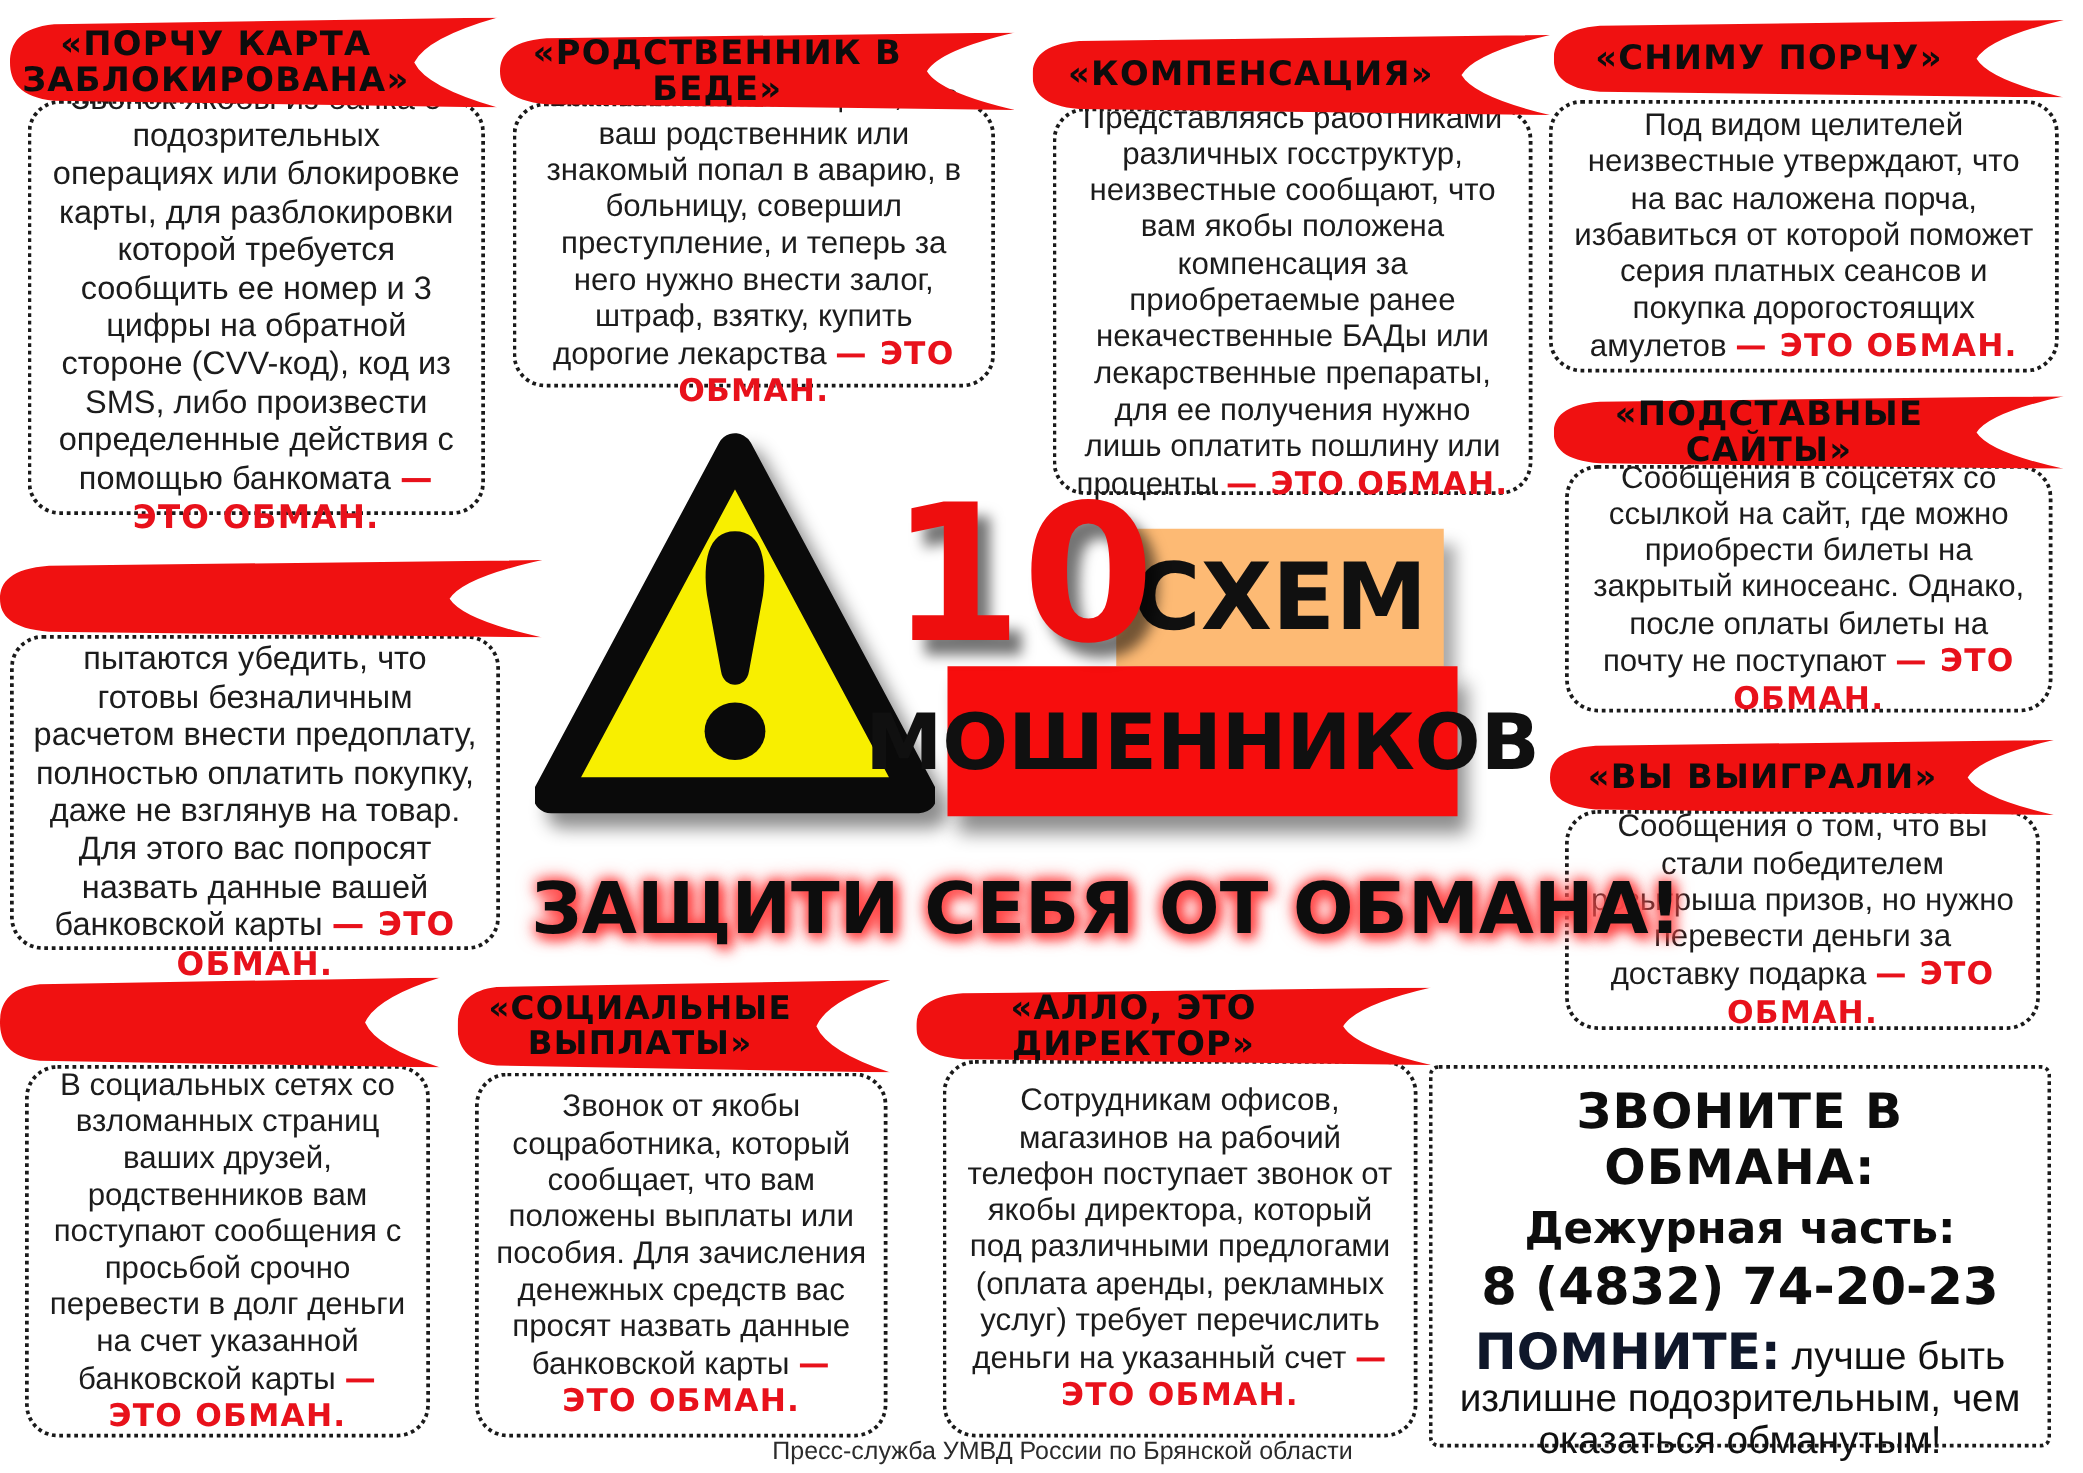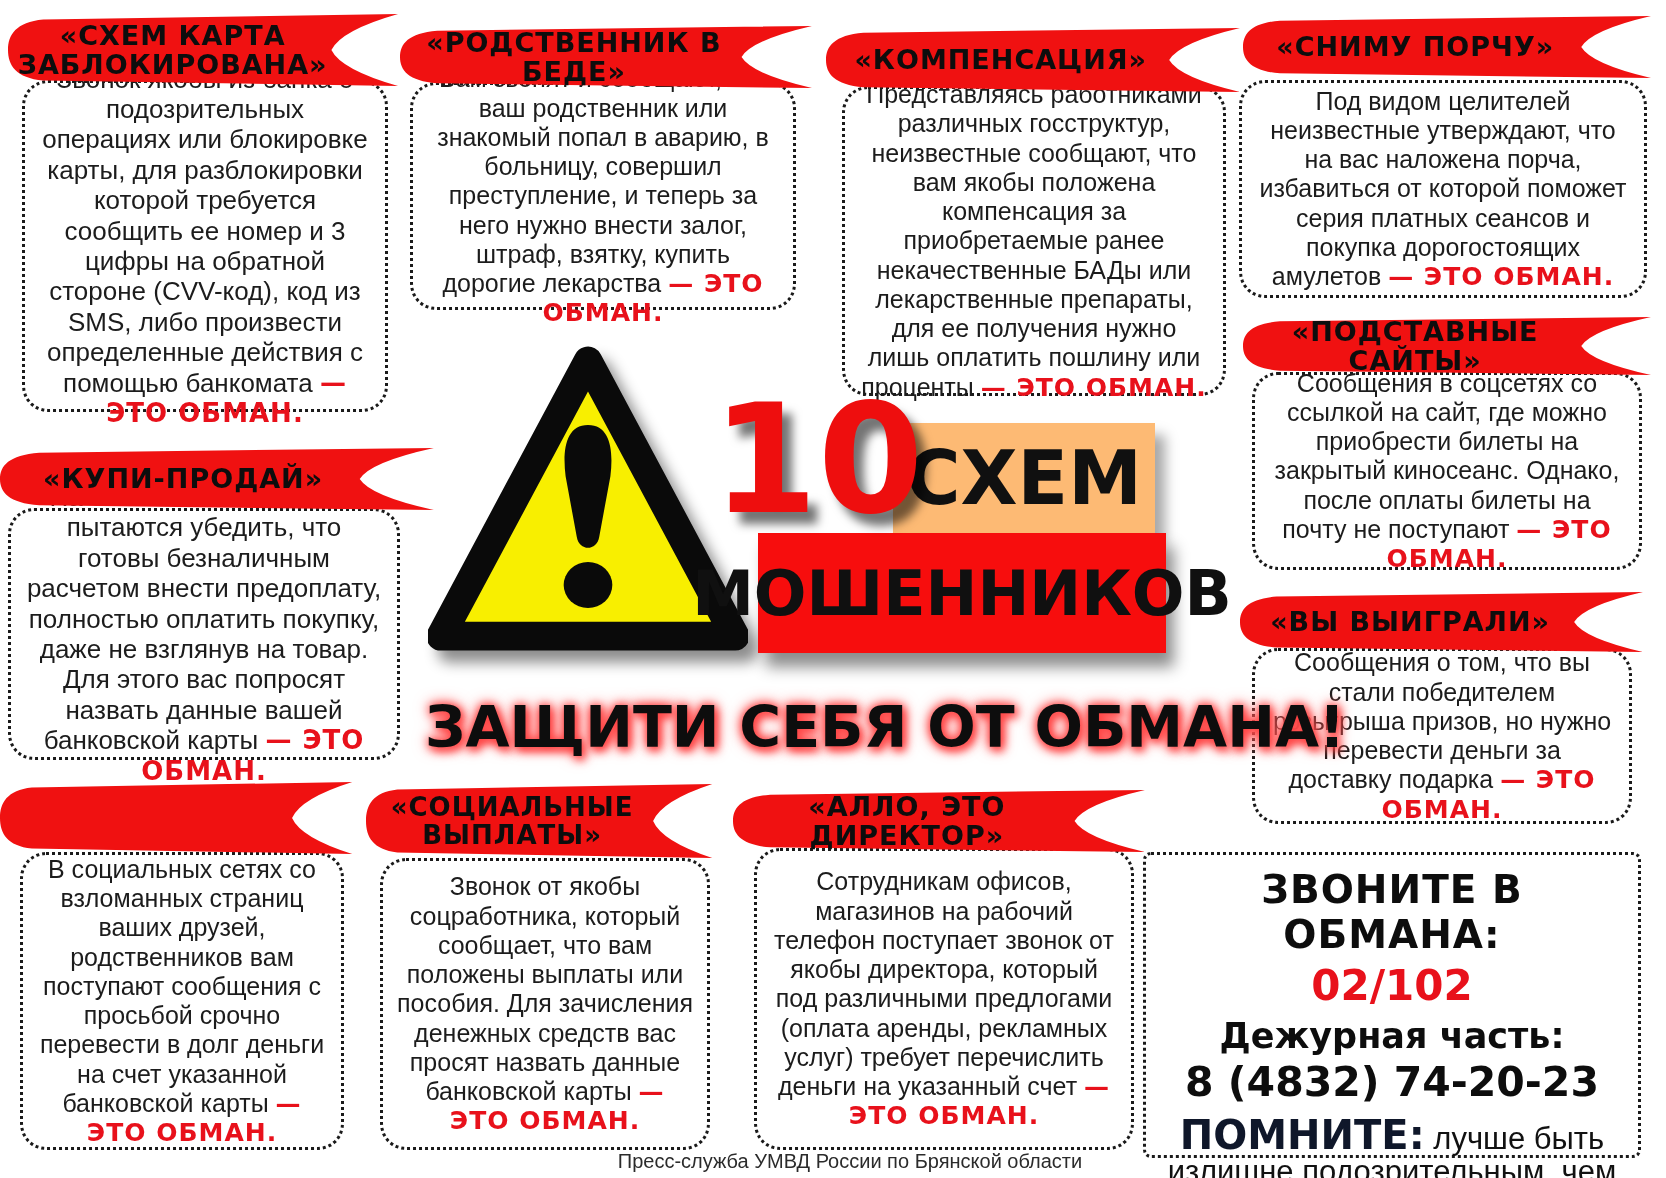--- a/index.html
+++ b/index.html
@@ -117,21 +117,21 @@
     </symbol>
   </defs>
 </svg>
 
 
 <div style="display:contents">
   <div class="banner c1-banner">
     <svg class="ribbon" viewBox="0 0 400 80" preserveAspectRatio="none">
         <use href="#ribbon"></use>
       </svg>
-    <div class="banner-label">«СХЕМ КАРТА ЗАБЛОКИРОВАНА»</div>
+    <div class="banner-label">«ПОРЧУ КАРТА ЗАБЛОКИРОВАНА»</div>
   </div>
   <div class="bubble c1-bubble">
     <p><span>Звонок якобы из банка о подозрительных операциях или блокировке карты, для разблокировки которой требуется сообщить ее номер и 3 цифры на обратной стороне (CVV-код), код из SMS, либо произвести определенные действия с помощью банкомата</span>
        <span class="obman">— ЭТО ОБМАН.</span></p>
   </div>
 </div>
 
 <div style="display:contents">
   <div class="banner c2-banner">
     <svg class="ribbon" viewBox="0 0 400 80" preserveAspectRatio="none">
@@ -195,21 +195,20 @@
     <p><span>Сообщения о том, что вы стали победителем розыгрыша призов, но нужно перевести деньги за доставку подарка</span>
        <span class="obman">— ЭТО ОБМАН.</span></p>
   </div>
 </div>
 
 <div style="display:contents">
   <div class="banner c7-banner">
     <svg class="ribbon" viewBox="0 0 400 80" preserveAspectRatio="none">
         <use href="#ribbon"></use>
       </svg>
-    <div class="banner-label">«КУПИ-ПРОДАЙ»</div>
   </div>
   <div class="bubble c7-bubble">
     <p><span>На сайте объявлений вас пытаются убедить, что готовы безналичным расчетом внести предоплату, полностью оплатить покупку, даже не взглянув на товар. Для этого вас попросят назвать данные вашей банковской карты</span>
        <span class="obman">— ЭТО ОБМАН.</span></p>
   </div>
 </div>
 
 <div style="display:contents">
   <div class="banner c8-banner">
     <svg class="ribbon" viewBox="0 0 400 80" preserveAspectRatio="none">
@@ -263,21 +262,20 @@
 
 <div class="panel-red">
   <span>МОШЕННИКОВ</span>
 </div>
 
 <div class="tagline">ЗАЩИТИ СЕБЯ ОТ ОБМАНА!</div>
 
 
 <div class="police">
   <div class="p1">ЗВОНИТЕ В ОБМАНА:</div>
-  <div class="p2">02/102</div>
   <div class="p3">Дежурная часть:</div>
   <div class="p4">8 (4832) 74-20-23</div>
   <div class="p5">
     <span class="remember">ПОМНИТЕ:</span>
     <span>лучше быть излишне подозрительным, чем оказаться обманутым!</span>
   </div>
 </div>
 
 
 <div class="footer">Пресс-служба УМВД России по Брянской области</div>

